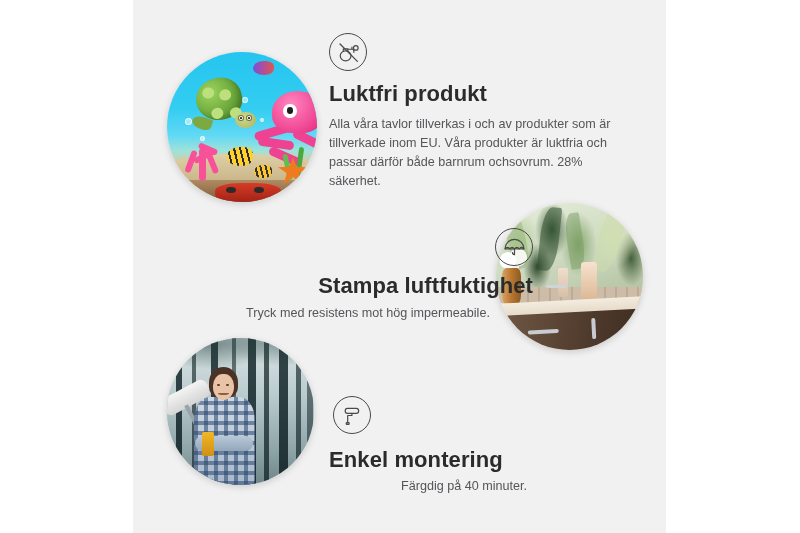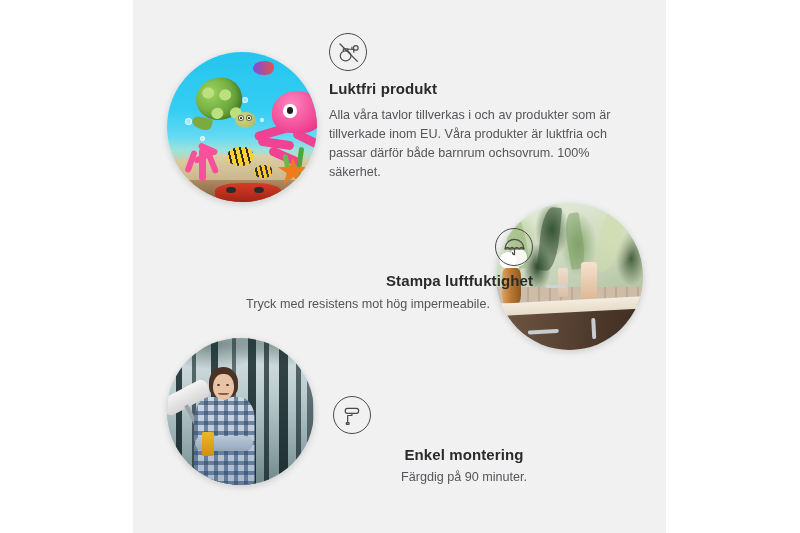--- a/index.html
+++ b/index.html
@@ -326,21 +326,21 @@
 
   .f-icon {
     width: 38px; height: 38px;
     border: 1.4px solid #4a4a4a;
     border-radius: 50%;
     display: flex; align-items: center; justify-content: center;
   }
   .f-icon svg { display: block; }
 
   .f-title {
-    font-size: 15px;
+    font-size: 22px;
     font-weight: 700;
     color: #2b2b2b;
     letter-spacing: 0.1px;
     line-height: 1.25;
   }
   .f-body {
     font-size: 12.6px;
     color: #55555a;
     line-height: 1.52;
   }
@@ -359,21 +359,21 @@
   }
   #feature-water .f-icon { margin: 0 0 6px auto; }
   #feature-water .f-title { text-align: right; margin-bottom: 4px; }
   #feature-water .f-body  { text-align: center; }
 
   
   #feature-mount {
     left: 196px; top: 396px; width: 270px;
   }
   #feature-mount .f-icon { margin: 0 0 7px 4px; }
-  #feature-mount .f-title { text-align: center; margin-bottom: 3px; margin-top: 12px; }
+  #feature-mount .f-title { text-align: left; margin-bottom: 3px; margin-top: 12px; }
   #feature-mount .f-body  { text-align: center; }
 </style>
 </head>
 <body>
 
 <div id="stage">
 
   <div id="panel">
 
     <div class="circle-img" id="circle-sea">
@@ -473,21 +473,21 @@
         <svg width="25" height="25" viewBox="0 0 26 26" fill="none" stroke="#4a4a4a" stroke-width="1.25" stroke-linecap="round" stroke-linejoin="round">
           <ellipse cx="10" cy="16.5" rx="5.6" ry="5.2"></ellipse>
           <path d="M7.6 11.6 V9.2 h4.8 v2.4"></path>
           <path d="M12.4 9.6 h4.2 a2 2 0 0 1 2 2 v1.2"></path>
           <circle cx="20.6" cy="8.2" r="2.4"></circle>
           <path d="M16.6 9.6 V7.4"></path>
           <path d="M4.2 4.2 L22.2 22.2" stroke-width="1.35"></path>
         </svg>
       </div>
       <div class="f-title">Luktfri produkt</div>
-      <div class="f-body">Alla våra tavlor tillverkas i och av produkter som är tillverkade inom EU. Våra produkter är luktfria och passar därför både barnrum ochsovrum. 100% säkerhet.</div>
+      <div class="f-body">Alla våra tavlor tillverkas i och av produkter som är tillverkade inom EU. Våra produkter är luktfria och passar därför både barnrum ochsovrum. 28% säkerhet.</div>
     </div>
 
     <div class="feature" id="feature-water">
       <div class="f-icon">
         <svg width="25" height="25" viewBox="0 0 26 26" fill="none" stroke="#4a4a4a" stroke-width="1.25" stroke-linecap="round" stroke-linejoin="round">
           <path d="M3.2 14.4 A9.8 9.8 0 0 1 22.8 14.4 Z"></path>
           <path d="M3.2 14.4 q2.45 -3 4.9 0 q2.45 -3 4.9 0 q2.45 -3 4.9 0 q2.45 -3 4.9 0"></path>
           <path d="M13 14.4 V20.4"></path>
           <path d="M13 20.4 a2.1 2.1 0 0 1 -2.1 -2.1"></path>
         </svg>
@@ -498,17 +498,17 @@
 
     <div class="feature" id="feature-mount">
       <div class="f-icon">
         <svg width="25" height="25" viewBox="0 0 26 26" fill="none" stroke="#4a4a4a" stroke-width="1.25" stroke-linecap="round" stroke-linejoin="round">
           <rect x="5.4" y="5.6" width="14" height="5.2" rx="2.4"></rect>
           <path d="M12.4 10.8 V13 h-4.4 V20.6"></path>
           <rect x="6.5" y="20.4" width="3" height="1.8" rx="0.6"></rect>
         </svg>
       </div>
       <div class="f-title">Enkel montering</div>
-      <div class="f-body">Färgdig på 90 minuter.</div>
+      <div class="f-body">Färgdig på 40 minuter.</div>
     </div>
 
   </div>
 </div>
 
 </body></html>

